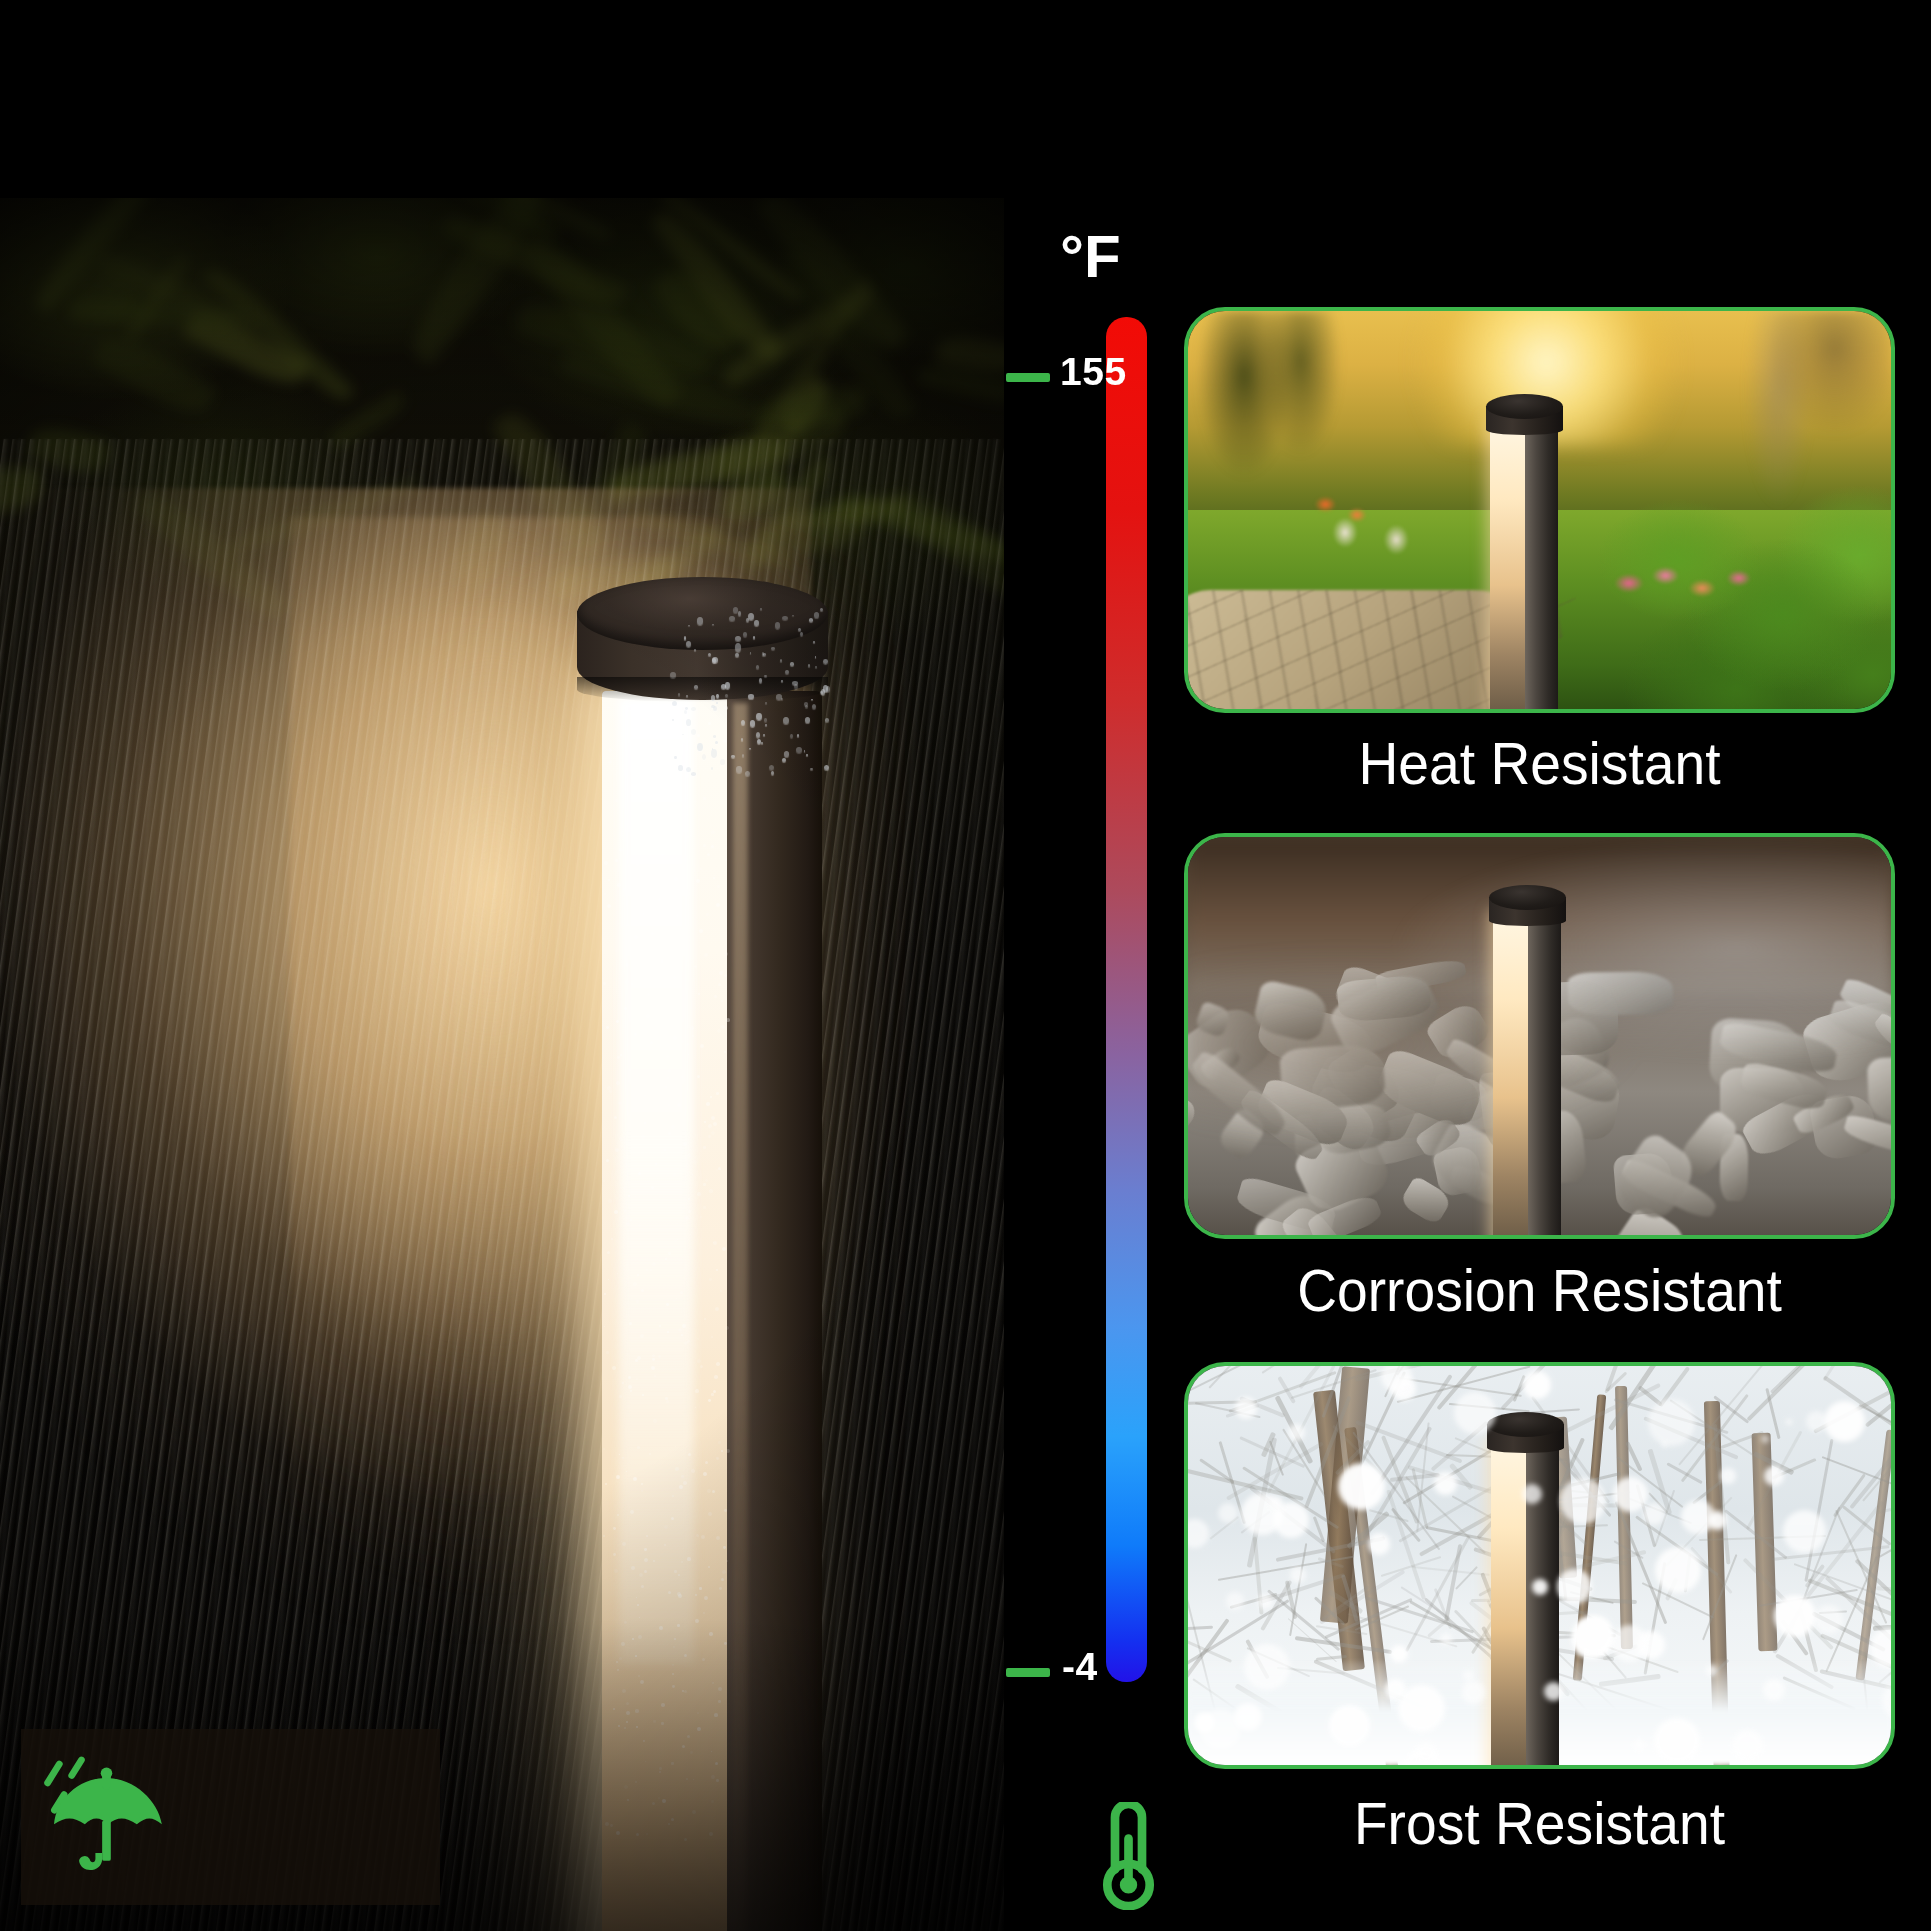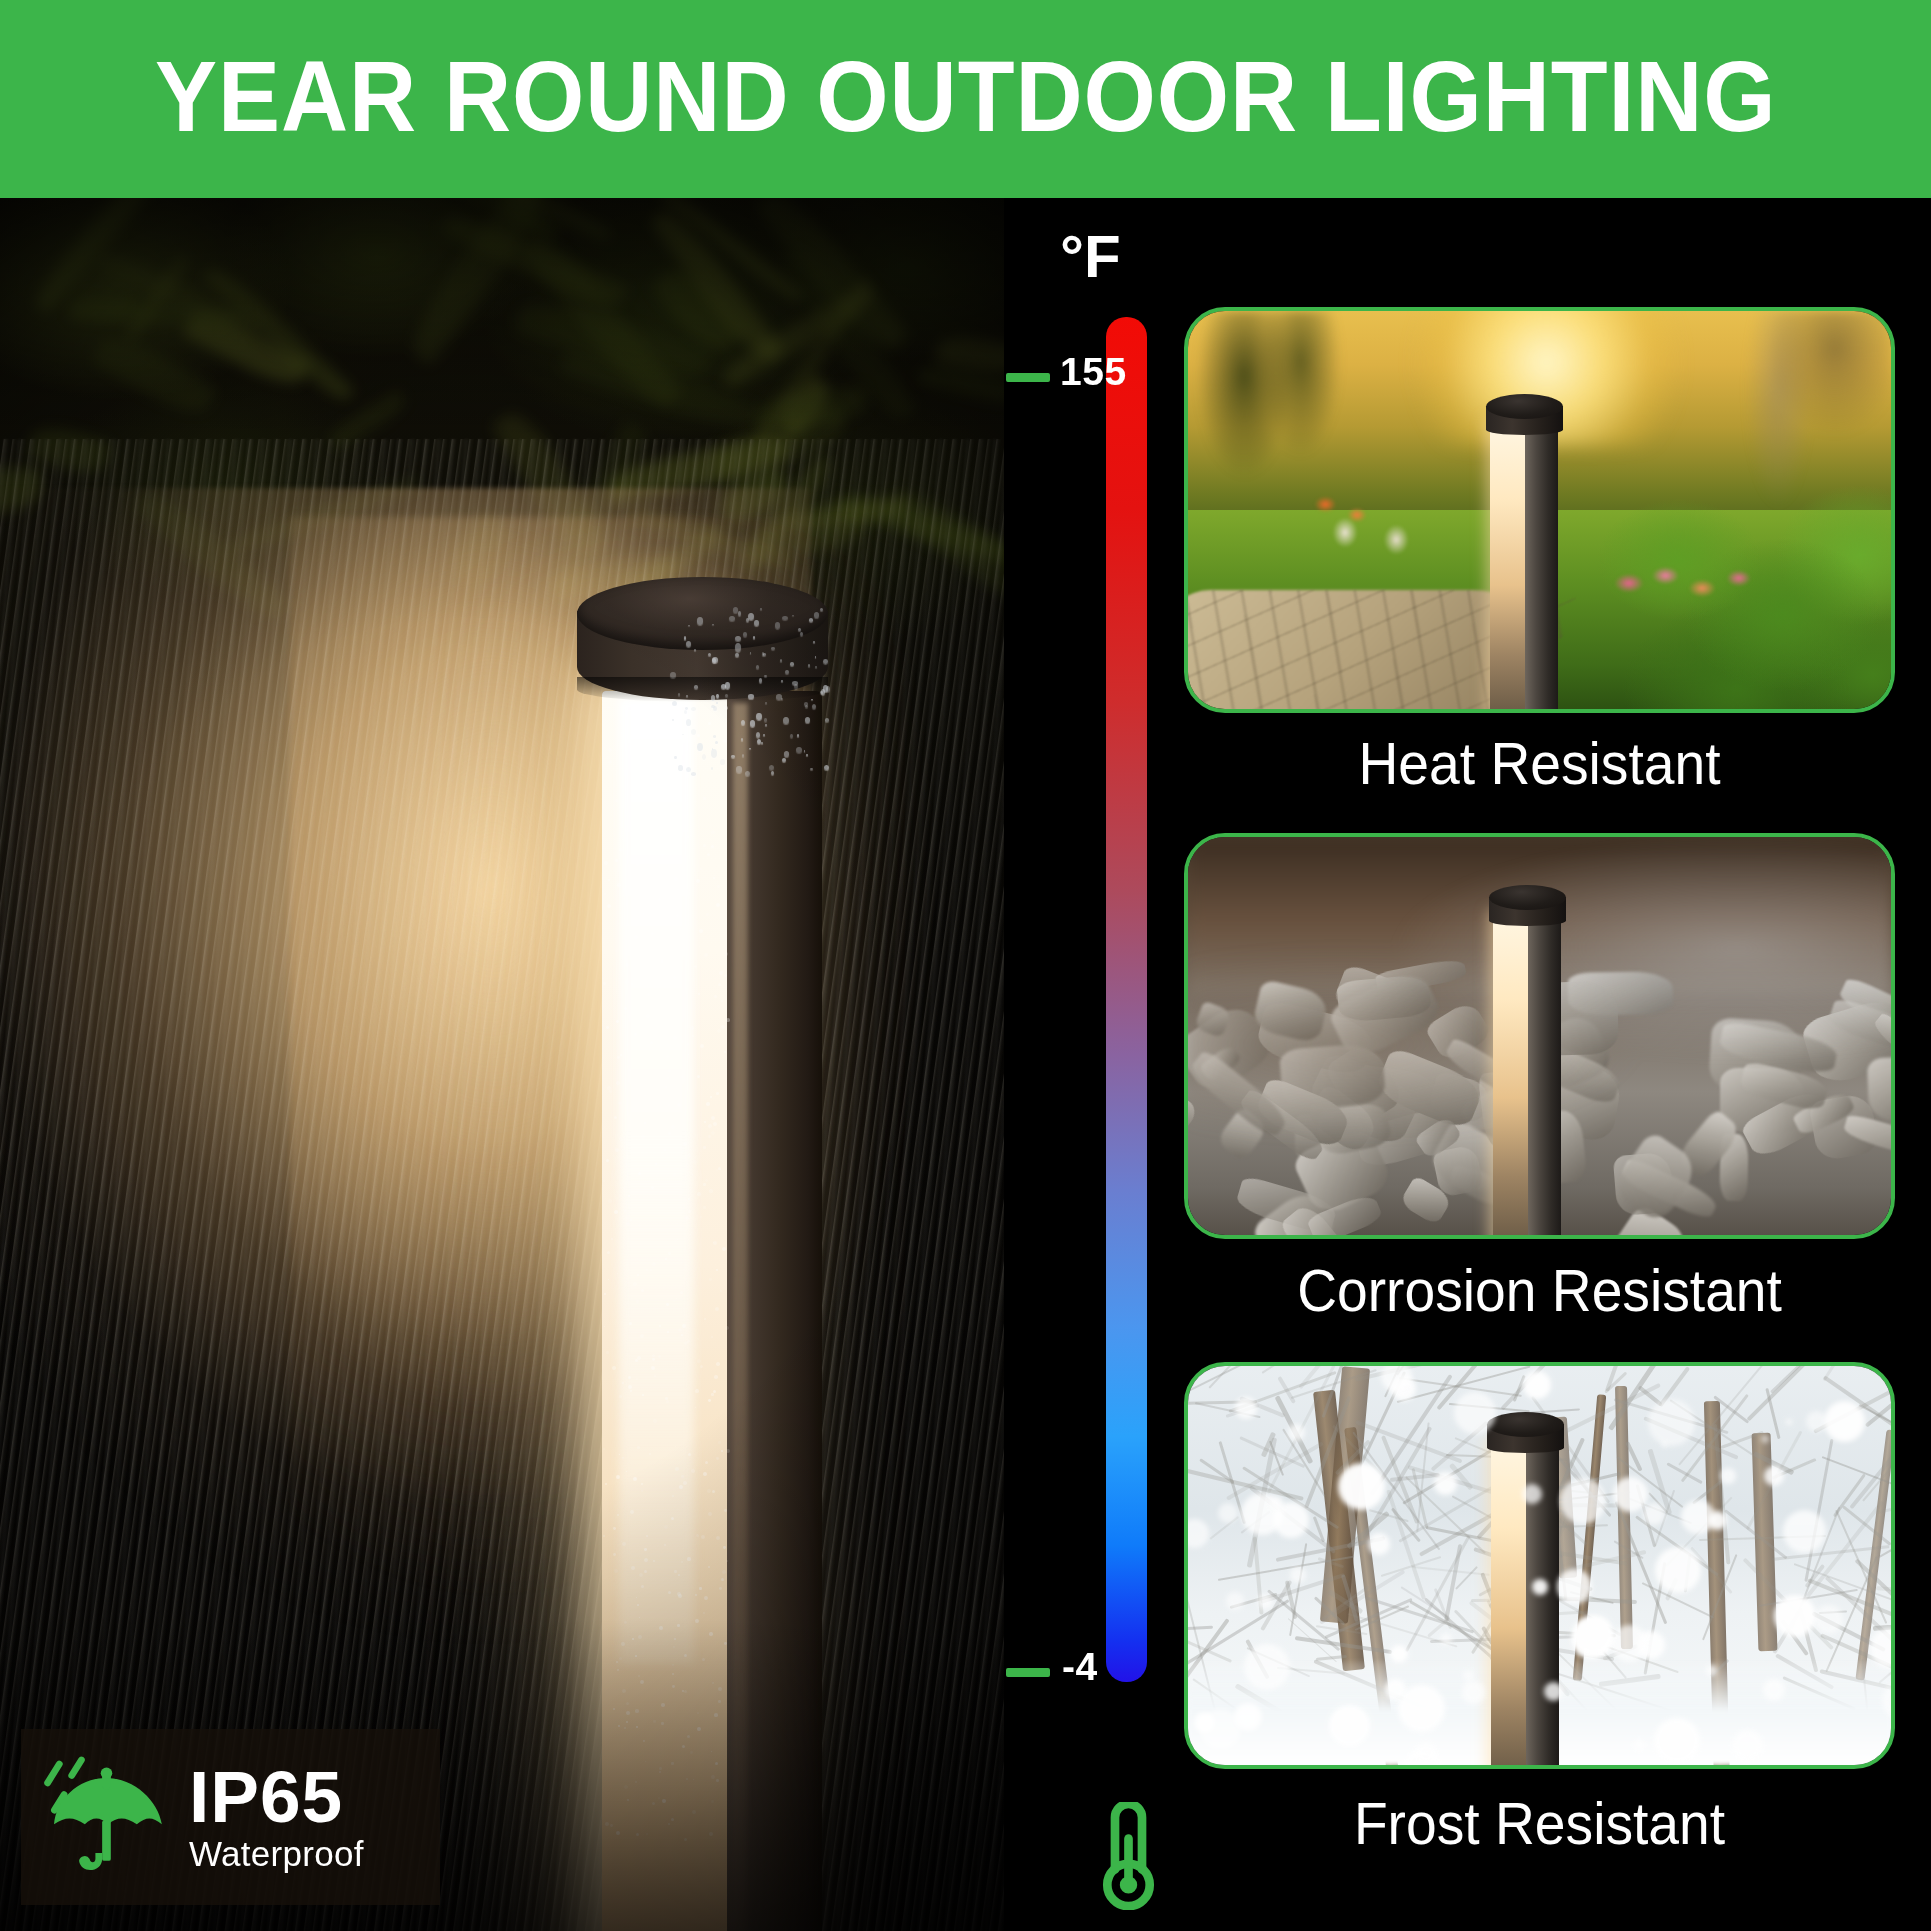--- a/index.html
+++ b/index.html
@@ -431,23 +431,20 @@
   .ml-body {
     position: absolute;
     background: linear-gradient(90deg, #6d655c 0%, #4c4640 34%, #2f2b27 70%, #1d1a18 100%);
   }
 </style>
 </head>
 <body>
 
 <div id="root">
 
-  <div class="banner">
-    <div class="banner-title">YEAR ROUND OUTDOOR LIGHTING</div>
-  </div>
 
   <div class="hero">
     <div class="hero-foliage"></div>
     <div id="leaves">
         <div class="leaf" style="width: 98px; height: 13px; left: 108px; top: 93px; background: rgba(104, 118, 36, 0.596); transform: rotate(-52.9597deg);"></div>
         <div class="leaf" style="width: 128px; height: 35px; left: 182px; top: 133px; background: rgba(124, 134, 44, 0.784); transform: rotate(28.2896deg);"></div>
         <div class="leaf" style="width: 194px; height: 26px; left: 834px; top: 318px; background: rgba(70, 84, 22, 0.784); transform: rotate(18.4509deg);"></div>
         <div class="leaf" style="width: 96px; height: 44px; left: 650px; top: 90px; background: rgba(86, 100, 28, 0.66); transform: rotate(50.6909deg);"></div>
         <div class="leaf" style="width: 110px; height: 38px; left: 754px; top: 316px; background: rgba(104, 118, 36, 0.48); transform: rotate(-6.99102deg);"></div>
         <div class="leaf" style="width: 166px; height: 41px; left: 468px; top: 267px; background: rgba(124, 134, 44, 0.36); transform: rotate(59.2822deg);"></div>
@@ -1063,24 +1060,20 @@
           <rect x="30" y="2" width="7" height="26" rx="3.5" transform="rotate(32 33 15)"></rect>
           <rect x="12" y="38" width="7" height="26" rx="3.5" transform="rotate(32 15 51)"></rect>
           <path d="M64 26 C34 26 12 50 10 74 C22 66 30 66 42 74 C50 66 58 66 66 74 C76 66 84 66 96 74 C106 66 112 66 122 74 C118 50 94 26 64 26 Z"></path>
           <rect x="60" y="18" width="9" height="20" rx="4.5"></rect>
           <circle cx="64.5" cy="21" r="6"></circle>
           <rect x="60" y="70" width="9" height="42" rx="2"></rect>
           <path d="M60 104 v6 c0 14 -22 16 -24 2 a6 6 0 0 1 11 -2 c1 5 6 4 6 0 v-6 z"></path>
         </g>
       </svg>
     </div>
-    <div class="ip-text">
-      <div class="ip-main">IP65</div>
-      <div class="ip-sub">Waterproof</div>
-    </div>
   </div>
 
   <div class="panel"></div>
 
   <div class="therm-unit">°F</div>
   <div class="therm-bar"></div>
 
   <div class="tick" style="left:1006px; top:373px;"></div>
   <div class="tick-label" style="left:1060px; top:350px;">155</div>
 

